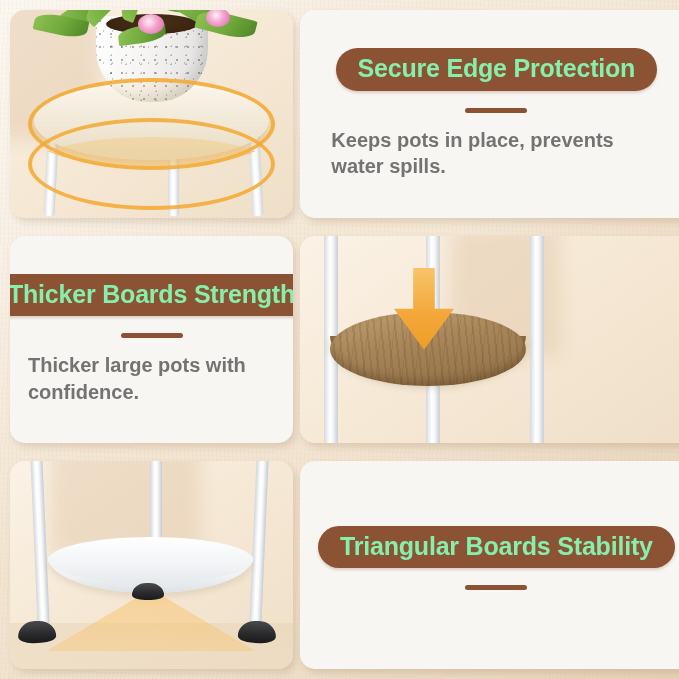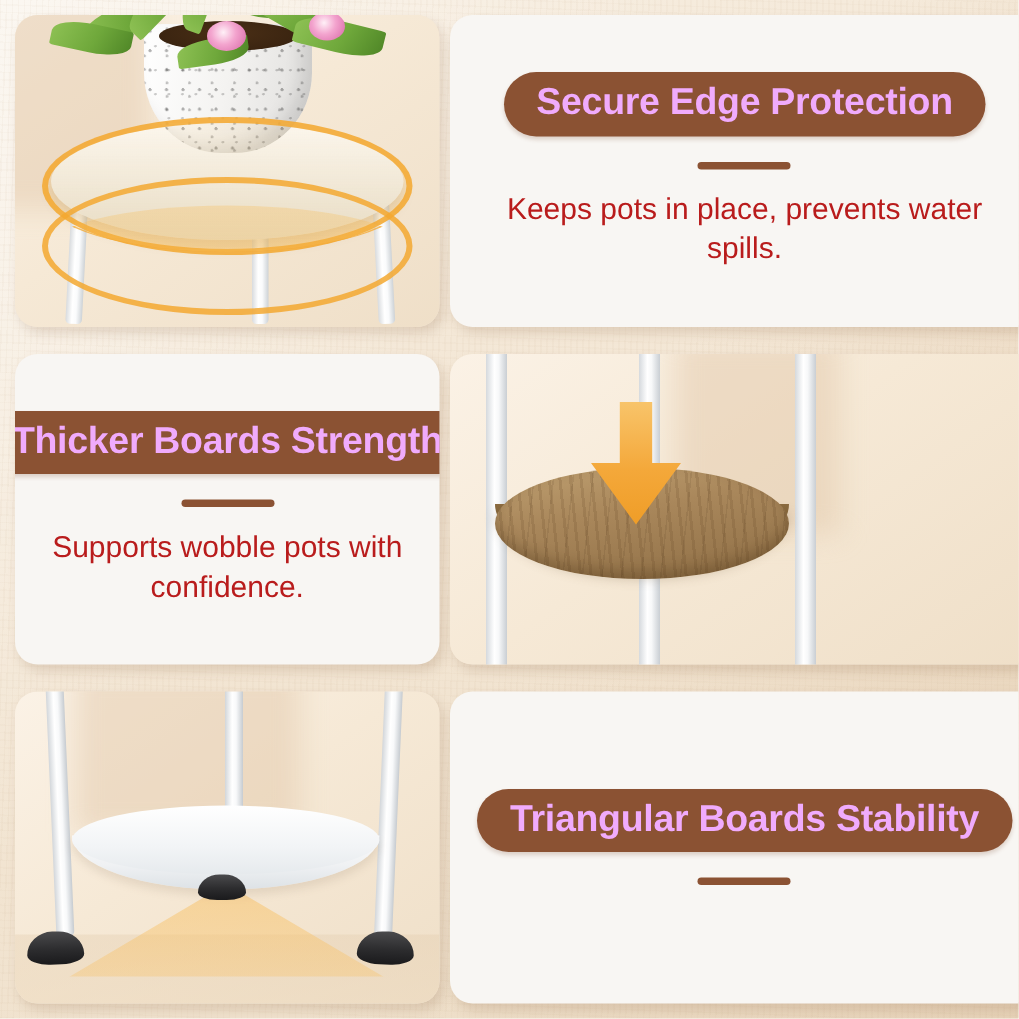--- a/index.html
+++ b/index.html
@@ -55,45 +55,45 @@
     background: #F8F6F3;
     display: flex;
     flex-direction: column;
     align-items: center;
     justify-content: center;
     padding: 10px 18px;
   }
 
   .badge {
     background: #8B5233;
-    color: #f0abfc;
+    color: #86efac;
     border-radius: 999px;
     padding: 7px 22px 9px;
     font-size: 25px;
     font-weight: bold;
     line-height: 1.05;
     letter-spacing: -0.2px;
     white-space: nowrap;
     box-shadow: 0 2px 3px rgba(120,70,40,0.22);
   }
 
   .divider {
     width: 62px;
     height: 5px;
     background: #8B5233;
     border-radius: 3px;
     margin: 17px 0 14px;
   }
 
   .body-text {
-    color: #b91c1c;
+    color: #737373;
     font-size: 20px;
     line-height: 1.32;
-    text-align: center;
     max-width: 330px;
+    font-weight: bold;
   }
 
   
   .photo-card { background: #F3E7D6; }
 
   .photo-bg {
     position: absolute;
     inset: 0;
     background:
       linear-gradient(145deg, #FBF2E6 0%, #F6E9D6 45%, #EFDFC8 100%);
@@ -315,21 +315,21 @@
       <div class="badge">Secure Edge Protection</div>
       <div class="divider"></div>
       <div class="body-text">Keeps pots in place, prevents water spills.</div>
     </div>
   </div>
 
   <div class="cell">
     <div class="card text-card">
       <div class="badge">Thicker Boards Strength</div>
       <div class="divider"></div>
-      <div class="body-text">Supports wobble pots with confidence.</div>
+      <div class="body-text">Thicker large pots with confidence.</div>
     </div>
   </div>
 
   <div class="cell">
     <div class="card photo-card">
       <div class="photo-bg"></div>
       <div class="blur-fold" style="left:150px; top:-10px; width:110px; height:130px;"></div>
 
       <div class="p2-post a"></div>
       <div class="p2-post b"></div>

